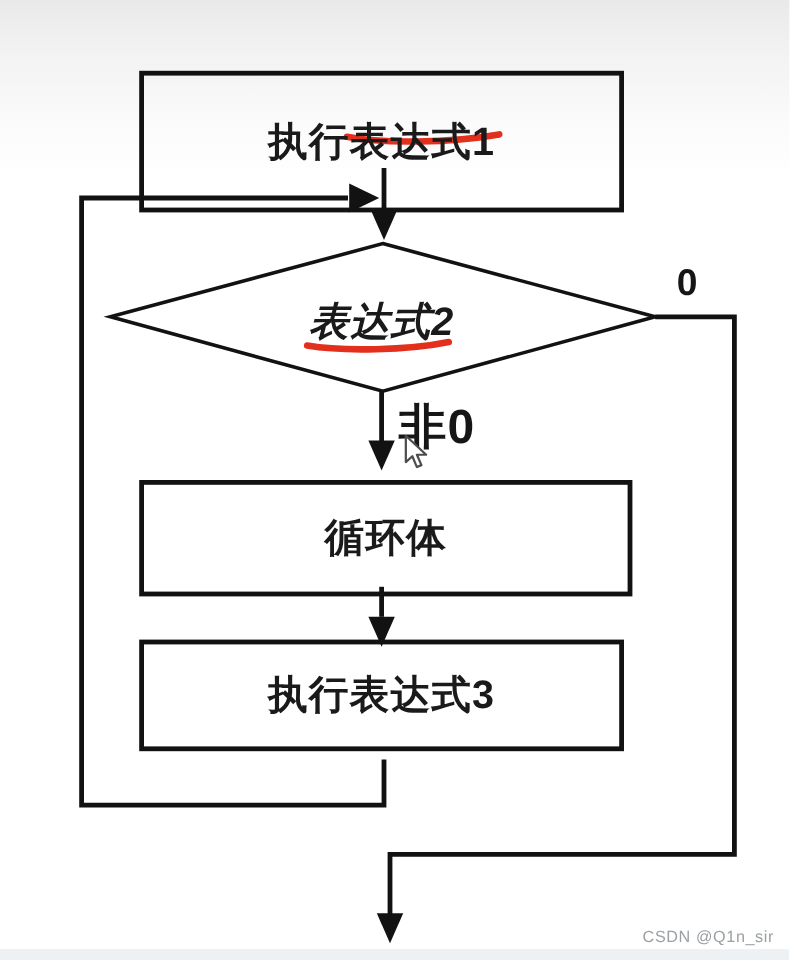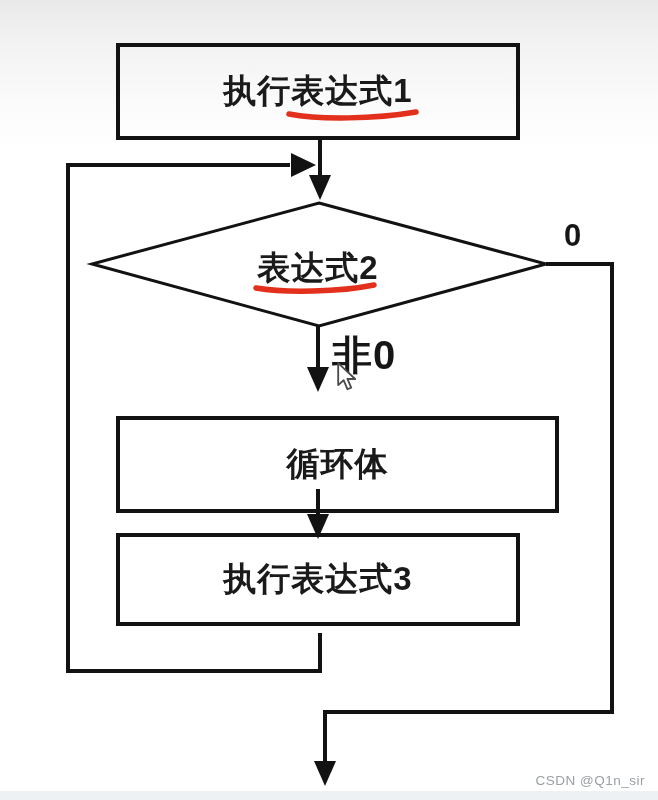--- a/index.html
+++ b/index.html
@@ -28,33 +28,34 @@
     align-items: center;
     justify-content: center;
   }
   .node-label {
     font-size: 33px;
     font-weight: 700;
     color: #1a1a1a;
     letter-spacing: 1px;
     white-space: nowrap;
   }
-  #box-init   { left: 116px; top: 43px;  width: 404px; height: 97px; }
-  #box-body   { left: 116px; top: 416px; width: 443px; height: 97px; }
+  #box-init   { left: 116px; top: 59px;  width: 404px; height: 118px; }
+  #box-body   { left: 116px; top: 400px; width: 411px; height: 97px; }
   #box-update { left: 116px; top: 533px; width: 404px; height: 93px; }
   .diamond-label {
     position: absolute;
     left: 198px; top: 246px;
     width: 240px;
     text-align: center;
     font-size: 33px;
     font-weight: 700;
     color: #1a1a1a;
     letter-spacing: 1px;
     white-space: nowrap;
+    font-style: italic;
   }
   .edge-label {
     position: absolute;
     font-weight: 700;
     color: #161616;
     white-space: nowrap;
   }
   #label-zero    { left: 564px; top: 218px; font-size: 31px; }
   #label-nonzero { left: 332px; top: 328px; font-size: 40px; letter-spacing: 1px; }
   .watermark {

